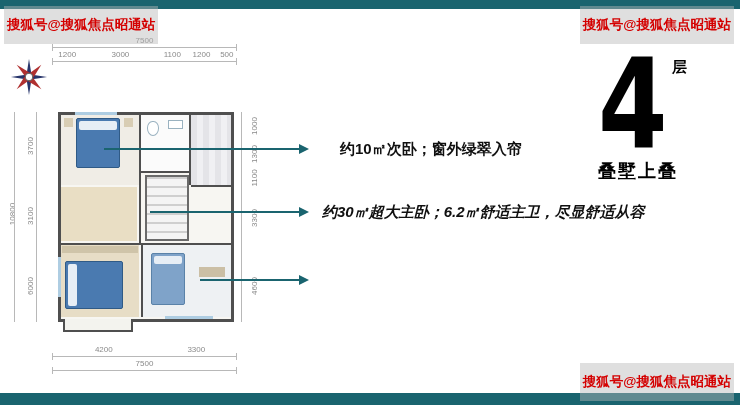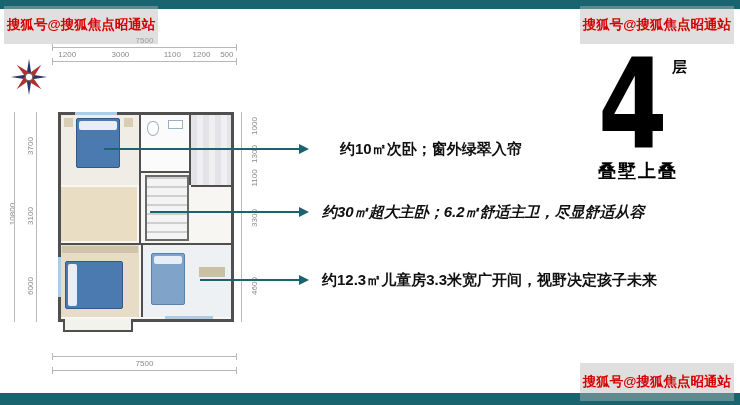--- a/index.html
+++ b/index.html
@@ -90,20 +90,24 @@
   <div class="abs dim vdim" style="left:22px; top:282px;">6000</div>
   <div class="abs dl dl-v" style="left:36px; top:112px; height:210px;"></div>
 
   <div class="abs dl dl-v" style="left:241px; top:112px; height:210px;"></div>
   <div class="abs dim vdim" style="left:246px; top:122px;">1000</div>
   <div class="abs dim vdim" style="left:246px; top:150px;">1300</div>
   <div class="abs dim vdim" style="left:246px; top:174px;">1100</div>
   <div class="abs dim vdim" style="left:246px; top:214px;">3300</div>
   <div class="abs dim vdim" style="left:246px; top:282px;">4600</div>
 
+  <div class="abs dim dim-flex" style="left:52px; top:346px; width:185px;">
+    <span style="flex:4200;">4200</span>
+    <span style="flex:3300;">3300</span>
+  </div>
   <div class="abs dl dl-h" style="left:52px; top:356px; width:185px;"></div>
   <div class="abs dim" style="left:52px; top:360px; width:185px; text-align:center;">7500</div>
   <div class="abs dl dl-h" style="left:52px; top:370px; width:185px;"></div>
 
   <div class="abs plan">
 
     <div class="room" style="left:0; top:0; width:78px; height:70px; background:#f0ede6;">
       <div class="furn" style="left:3px; top:3px; width:9px; height:9px; background:#d8cdb4;"></div>
       <div class="bed" style="left:15px; top:3px; width:44px; height:50px;">
         <div class="pillow" style="left:2px; top:2px; width:38px; height:9px;"></div>
@@ -150,19 +154,18 @@
     <div class="win" style="left:104px; top:201px; width:48px; height:3px;"></div>
   </div>
 
   <div class="abs callout-line" style="left:104px; top:148px; width:196px;"></div>
   <div class="abs callout-text" style="left:340px; top:140px;">约10㎡次卧；窗外绿翠入帘</div>
 
   <div class="abs callout-line" style="left:150px; top:211px; width:150px;"></div>
   <div class="abs callout-text" style="left:322px; top:203px;font-style:italic;">约30㎡超大主卧；6.2㎡舒适主卫，尽显舒适从容</div>
 
   <div class="abs callout-line" style="left:200px; top:279px; width:100px;"></div>
-  <div class="abs callout-text" style="left:322px; top:271px;">约12.3㎡儿童房3.3米宽广开间，视野决定孩子未来</div>
 
   <div class="abs floor-number" style="left:598px; top:42px;">4</div>
   <div class="abs floor-unit" style="left:672px; top:58px;">层</div>
   <div class="abs floor-subtitle" style="left:598px; top:159px;">叠墅上叠</div>
 
 </div>
 
 </body></html>

